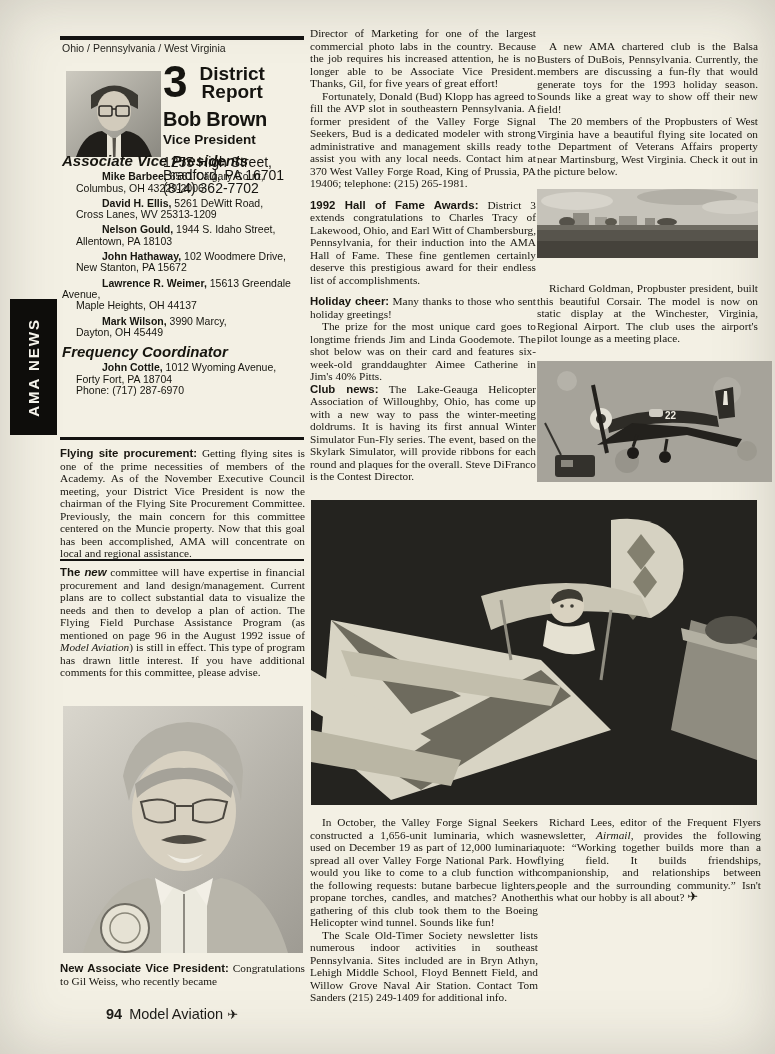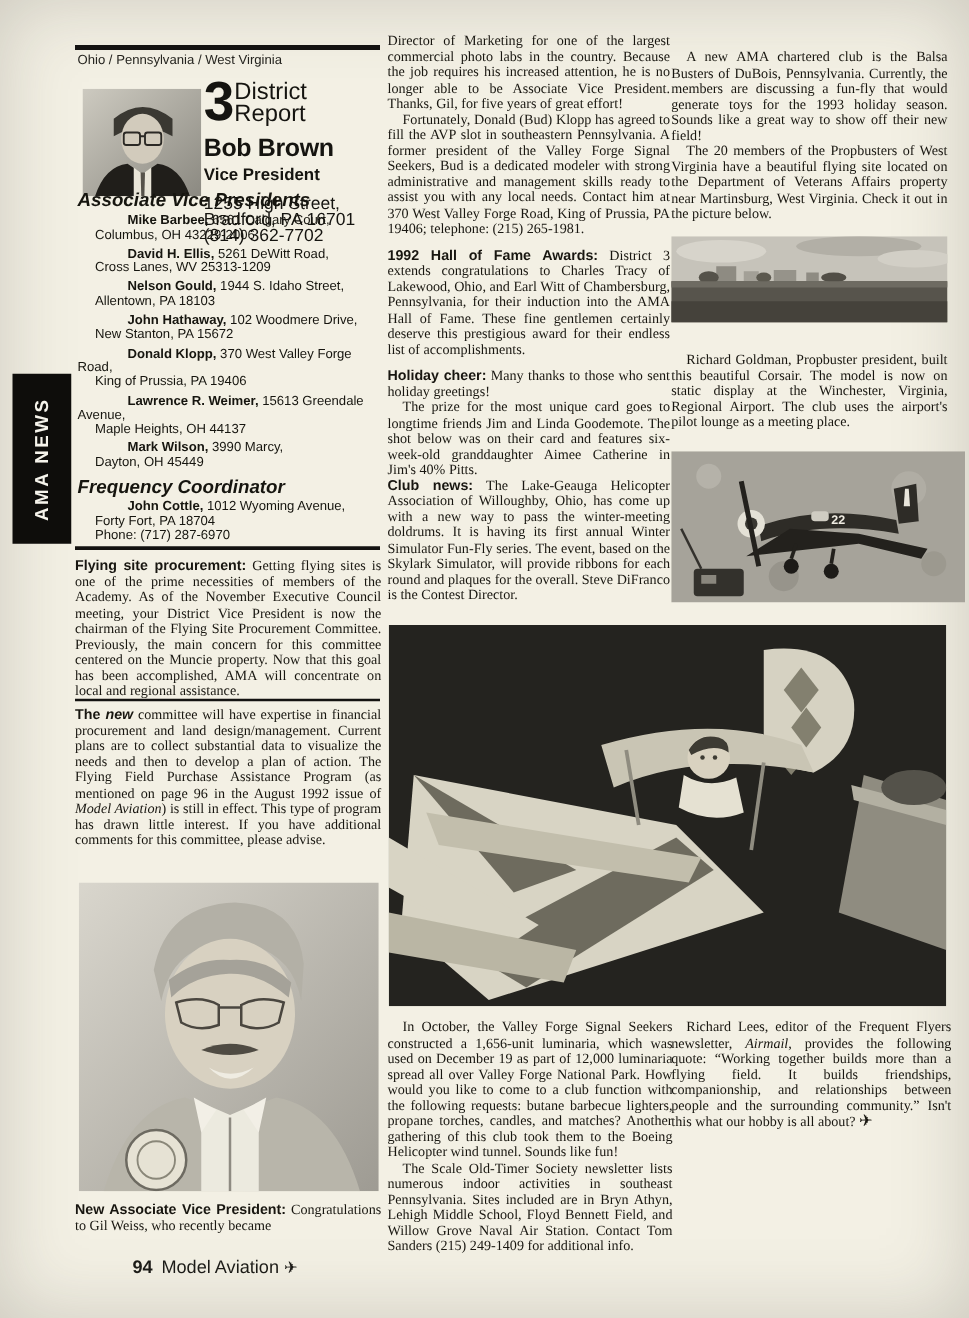--- a/index.html
+++ b/index.html
@@ -14,21 +14,21 @@
   .side-tab{left:10px;top:299px;width:47px;height:136px;background:#0e0d0b;
     display:flex;align-items:center;justify-content:center;}
   .side-tab span{writing-mode:vertical-rl;transform:rotate(180deg);color:#f6f4ec;
     font-family:"Liberation Sans",sans-serif;font-weight:bold;font-size:15px;letter-spacing:2px;}
   
   .rule{background:#141311;}
   .region-label{left:62px;top:42px;font-family:"Liberation Sans",sans-serif;font-size:10.5px;color:#25241f;}
   .masthead-right{left:163px;top:64px;width:145px;font-family:"Liberation Sans",sans-serif;color:#151410;}
   .district-row{display:flex;align-items:flex-start;}
   .big3{font-size:44px;font-weight:bold;line-height:36px;letter-spacing:-2px;}
-  .district-words{font-size:19px;font-weight:normal;line-height:18px;padding-top:1px;margin-left:2px;}
+  .district-words{font-size:19px;font-weight:bold;line-height:18px;padding-top:1px;margin-left:14px;text-align:center;}
   .vp-name{font-size:20px;font-weight:bold;margin-top:7px;letter-spacing:-.3px;}
   .vp-title{font-size:13.5px;font-weight:bold;margin-top:1px;}
   .vp-address{font-size:14px;line-height:13.2px;margin-top:9px;}
   .directory{left:62px;top:155px;width:245px;font-family:"Liberation Sans",sans-serif;
     font-size:10.5px;line-height:11.3px;color:#16150f;}
   .dir-head{font-size:15px;font-weight:bold;margin:0 0 5px 0;font-style:italic;}
   .dir-entry{margin-bottom:4px;}
   .dir-entry .l2{padding-left:14px;}
   .dir-entry b{font-weight:bold;padding-left:40px;}
   .freq-head{margin-top:8px;}
@@ -104,24 +104,20 @@
   </div>
   <div class="dir-entry">
     <b>Nelson Gould,</b><span> 1944 S. Idaho Street,</span>
     <div class="l2">Allentown, PA 18103</div>
   </div>
   <div class="dir-entry">
     <b>John Hathaway,</b><span> 102 Woodmere Drive,</span>
     <div class="l2">New Stanton, PA 15672</div>
   </div>
   <div class="dir-entry">
-    <b>Donald Klopp,</b><span> 370 West Valley Forge Road,</span>
-    <div class="l2">King of Prussia, PA 19406</div>
-  </div>
-  <div class="dir-entry">
     <b>Lawrence R. Weimer,</b><span> 15613 Greendale Avenue,</span>
     <div class="l2">Maple Heights, OH 44137</div>
   </div>
   <div class="dir-entry">
     <b>Mark Wilson,</b><span> 3990 Marcy,</span>
     <div class="l2">Dayton, OH 45449</div>
   </div>
 
   <div class="dir-head freq-head">Frequency Coordinator</div>
   <div class="dir-entry">

